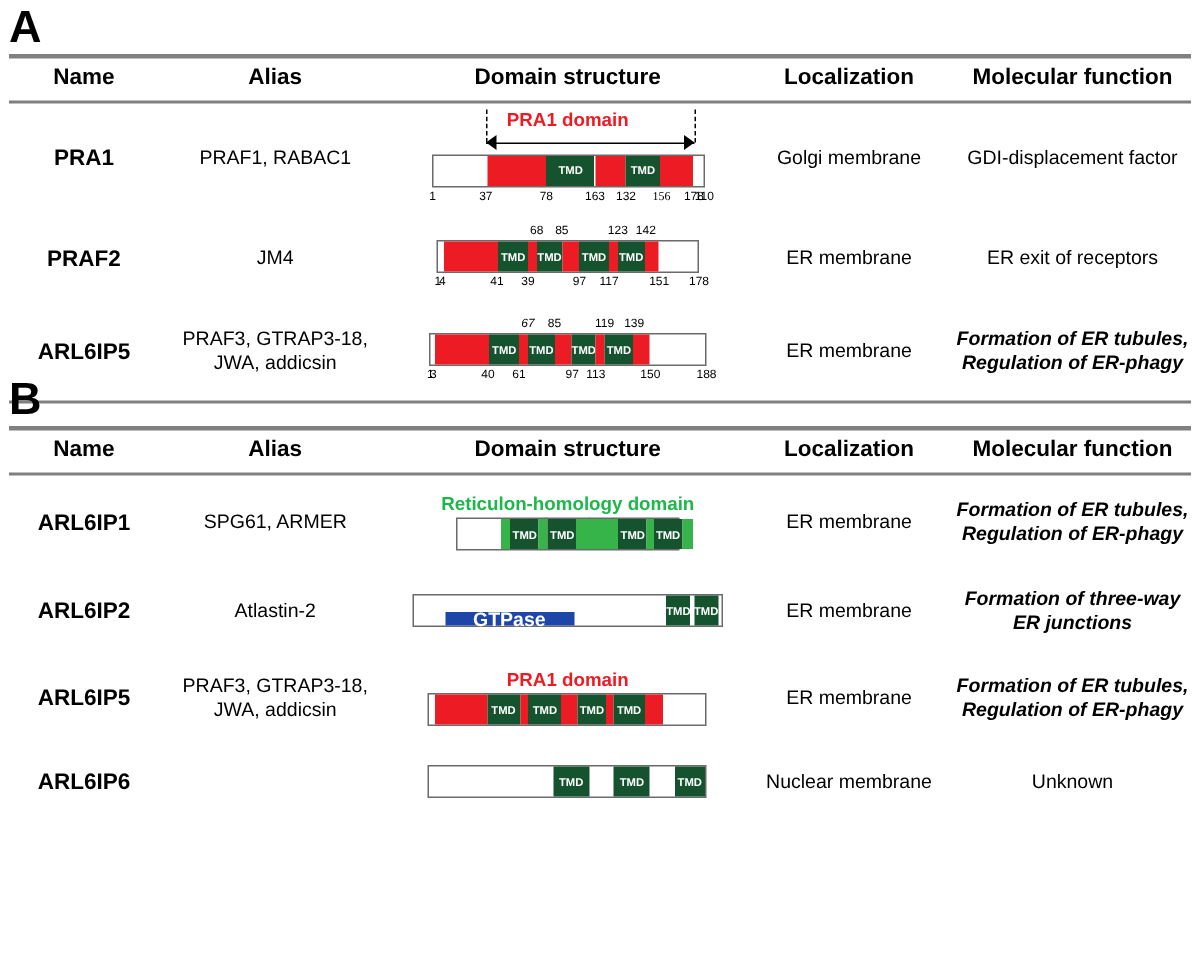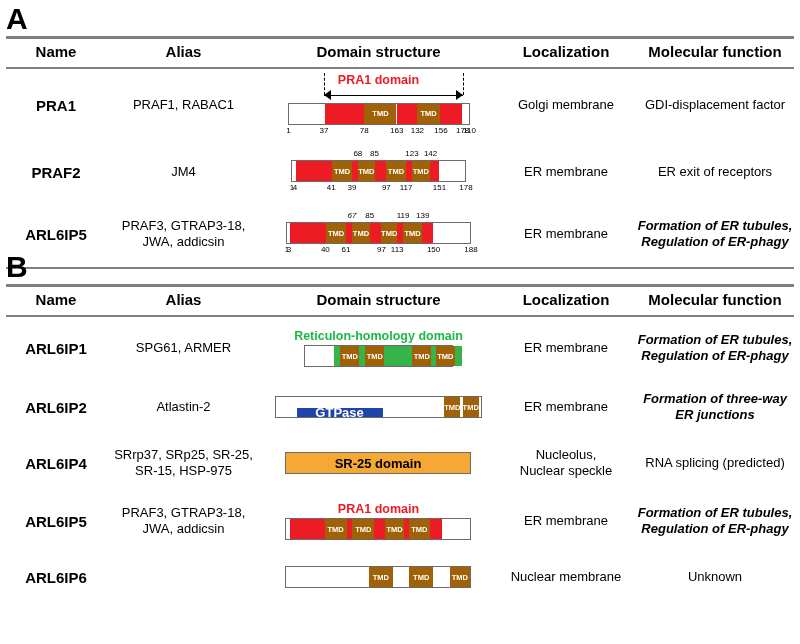--- a/index.html
+++ b/index.html
@@ -42,21 +42,21 @@
   .bar{
     position:relative;height:22px;border:1.5px solid #6b6b6b;
     background:#ffffff;box-sizing:border-box;margin:0 auto;
   }
   .seg{position:absolute;top:0;bottom:0;}
   .seg.red{background:#ed1c24;}
   .seg.green{background:#36b44a;}
   .seg.blue{background:#1e45a8;}
   .seg.orange{background:#f5a833;}
   .seg.tmd{
-    background:#a16207;color:#fff;font-size:7.5px;font-weight:bold;
+    background:#14532d;color:#fff;font-size:7.5px;font-weight:bold;
     display:flex;align-items:center;justify-content:center;letter-spacing:0;
   }
   .seg.labeled{
     color:#fff;font-size:13px;font-weight:bold;
     display:flex;align-items:center;justify-content:center;
   }
   .seg.labeled.dark{color:#000;}
 
   .ticks{position:relative;height:12px;margin:1px auto 0 auto;}
   .tick{position:absolute;top:0;font-size:8px;transform:translateX(-50%);white-space:nowrap;}
@@ -131,21 +131,21 @@
                   <div class="seg red" style="left: 60%; width: 11.3514%;"></div>
                   <div class="seg tmd" style="left: 71.3514%; width: 12.973%;">TMD</div>
                   <div class="seg red" style="left: 84.3243%; width: 11.8919%;"></div>
                 </div>
                 <div class="ticks" style="position: relative; height: 12px; width: 182px; margin: 1px auto 0px;">
                   <span class="tick" style="left: 0.540541%;">1</span>
                   <span class="tick" style="left: 20%;">37</span>
                   <span class="tick" style="left: 42.1622%;">78</span>
                   <span class="tick" style="left: 60%;">163</span>
                   <span class="tick" style="left: 71.3514%;">132</span>
-                  <span class="tick" style="left: 84.3243%;">156</span>
+                  <span class="tick" style="left: 84.3243%; font-family: Liberation Serif, serif;">156</span>
                   <span class="tick" style="left: 96.2162%;">178</span>
                   <span class="tick" style="left: 100%;">110</span>
                 </div>
               </div>
             </td>
             <td class="cell-loc">Golgi membrane</td>
             <td class="cell-fun">GDI-displacement factor</td>
           </tr>
           <tr style="height: 62px;">
             <td class="cell-name">PRAF2</td>
@@ -295,35 +295,20 @@
                     <div class="seg blue labeled" style="left: 10%; width: 42%; margin-top: 11px;">GTPase</div>
                     <div class="seg tmd" style="left: 82%; width: 8%;">TMD</div>
                     <div class="seg tmd" style="left: 91%; width: 8%;">TMD</div>
                   </div>
                 </div>
               </div>
             </td>
             <td class="cell-loc">ER membrane</td>
             <td class="cell-fun bi">Formation of three-way<br>ER junctions</td>
           </tr>
-          <tr style="height: 56px;">
-            <td class="cell-name">ARL6IP4</td>
-            <td class="cell-alias">SRrp37, SRp25, SR-25,<br>SR-15, HSP-975</td>
-            <td>
-              <div class="diagram">
-                <div style="width: 207px; margin: 0px auto; position: relative;">
-                  <div class="bar" style="width: 186px; margin-left: 10px;">
-                    <div class="seg orange labeled dark" style="left: 0%; width: 100%;">SR-25 domain</div>
-                  </div>
-                </div>
-              </div>
-            </td>
-            <td class="cell-loc">Nucleolus,<br>Nuclear speckle</td>
-            <td class="cell-fun">RNA splicing (predicted)</td>
-          </tr>
           <tr style="height: 60px;">
             <td class="cell-name">ARL6IP5</td>
             <td class="cell-alias">PRAF3, GTRAP3-18,<br>JWA, addicsin</td>
             <td>
               <div class="diagram">
                 <div style="position: relative; height: 16px; width: 207px; margin: 0px auto;">
                   <div class="domain-label" style="color: rgb(237, 28, 36);">PRA1 domain</div>
                 </div>
                 <div style="width: 207px; margin: 0px auto; position: relative;">
                   <div class="bar" style="width: 186px; margin-left: 10px;">

